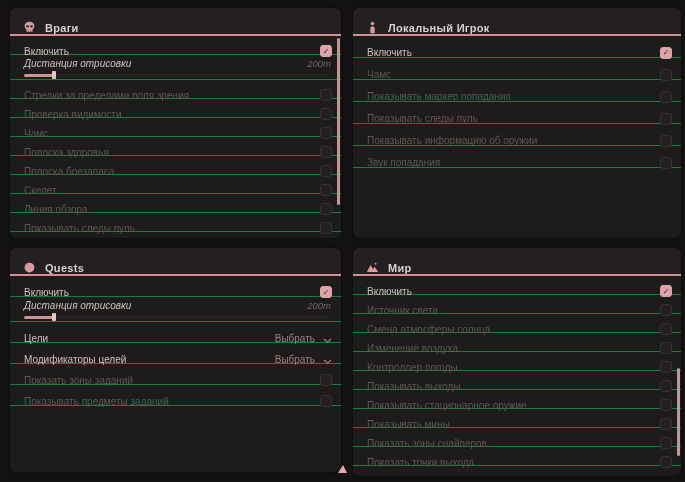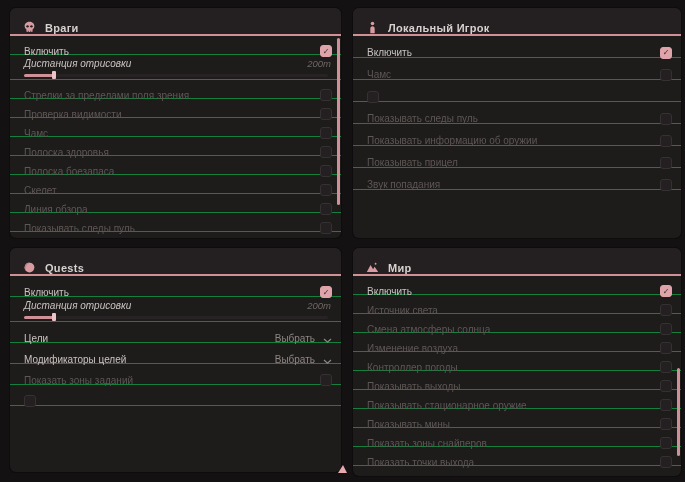--- a/index.html
+++ b/index.html
@@ -134,32 +134,29 @@
   <div class="rows">
       <div class="row bright">
         <span class="lbl">Включить</span>
         <span class="checkbox checked">✓</span>
       </div>
       <div class="row dim">
         <span class="lbl">Чамс</span>
         <span class="checkbox"></span>
       </div>
       <div class="row dim">
+        <span class="lbl">Показывать маркер попадания</span>
         <span class="checkbox"></span>
       </div>
       <div class="row dim">
         <span class="lbl">Показывать следы пуль</span>
         <span class="checkbox"></span>
       </div>
       <div class="row dim">
         <span class="lbl">Показывать информацию об оружии</span>
-        <span class="checkbox"></span>
-      </div>
-      <div class="row dim">
-        <span class="lbl">Показывать прицел</span>
         <span class="checkbox"></span>
       </div>
       <div class="row dim">
         <span class="lbl">Звук попадания</span>
         <span class="checkbox"></span>
       </div>
     </div>
 </section>
 
 <section class="panel p3">
@@ -204,20 +201,21 @@
           <svg width="9" height="6" viewBox="0 0 9 6">
             <path d="M1 1l3.5 3.3L8 1" fill="none" stroke="currentColor" stroke-width="1.2"></path>
           </svg>
         </span>
       </div>
       <div class="row dim">
         <span class="lbl">Показать зоны заданий</span>
         <span class="checkbox"></span>
       </div>
       <div class="row dim">
+        <span class="lbl">Показывать предметы заданий</span>
         <span class="checkbox"></span>
       </div>
     </div>
 </section>
 
 <section class="panel p4">
   <div class="panel-header">
     <span class="hicon">
       <svg viewBox="0 0 16 16" width="13" height="13" fill="#d99ba1">
           <path d="M1 13.5 5.6 5l3.1 5.3 1.9-3.1 4.4 6.3z"></path>

